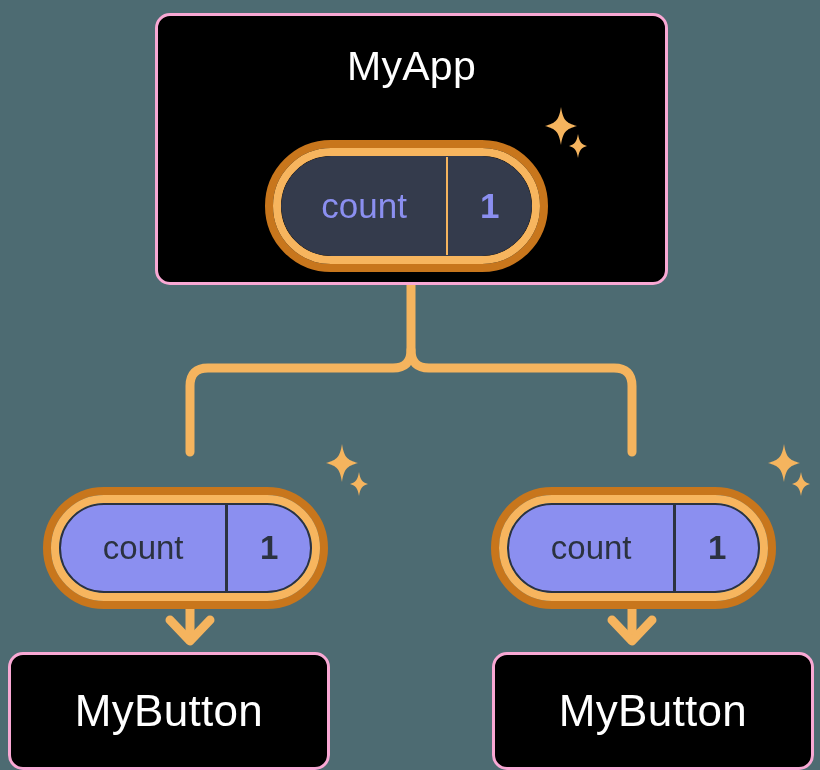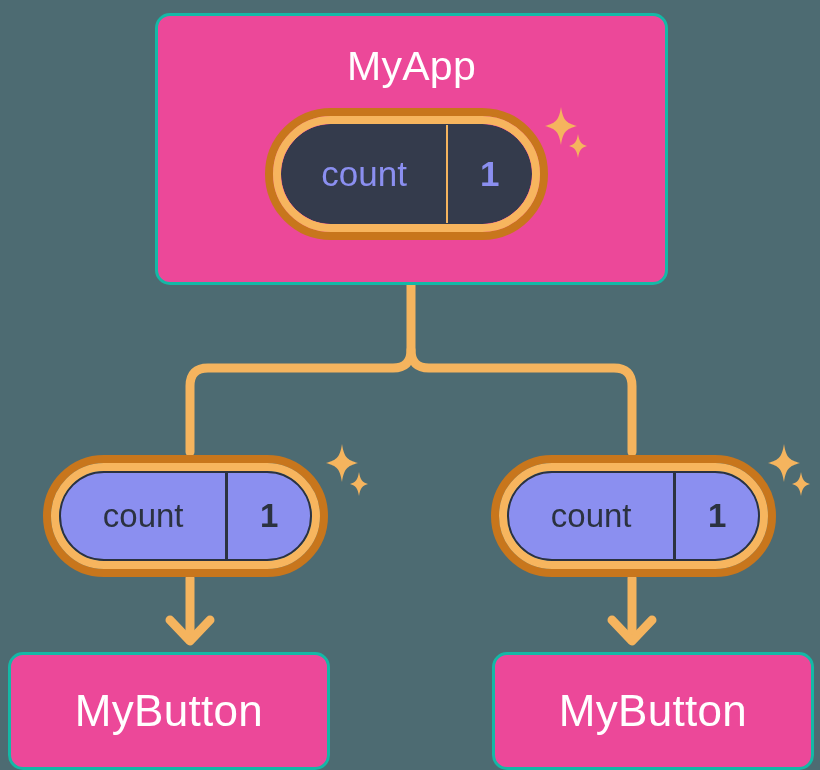--- a/index.html
+++ b/index.html
@@ -25,22 +25,22 @@
     left: 0;
     top: 0;
     width: 820px;
     height: 770px;
     pointer-events: none;
   }
 
   
   .card {
     position: absolute;
-    background: #ec4899;
-    border: 3px solid #14b8a6;
+    background: #000000;
+    border: 3px solid #f9a8d4;
     border-radius: 15px;
     box-sizing: border-box;
   }
   #app-card {
     left: 155px;
     top: 13px;
     width: 513px;
     height: 272px;
   }
   #app-title {
@@ -86,20 +86,21 @@
     align-items: stretch;
   }
   
   .pill-outer {
     border: 8px solid #c8761c;
     border-radius: 999px;
     box-sizing: border-box;
     width: 100%;
     height: 100%;
     display: flex;
+    margin-top: 32px;
   }
   
   .pill-inner {
     border: 8px solid #f7b55e;
     border-radius: 999px;
     box-sizing: border-box;
     width: 100%;
     height: 100%;
     display: flex;
     overflow: hidden;

